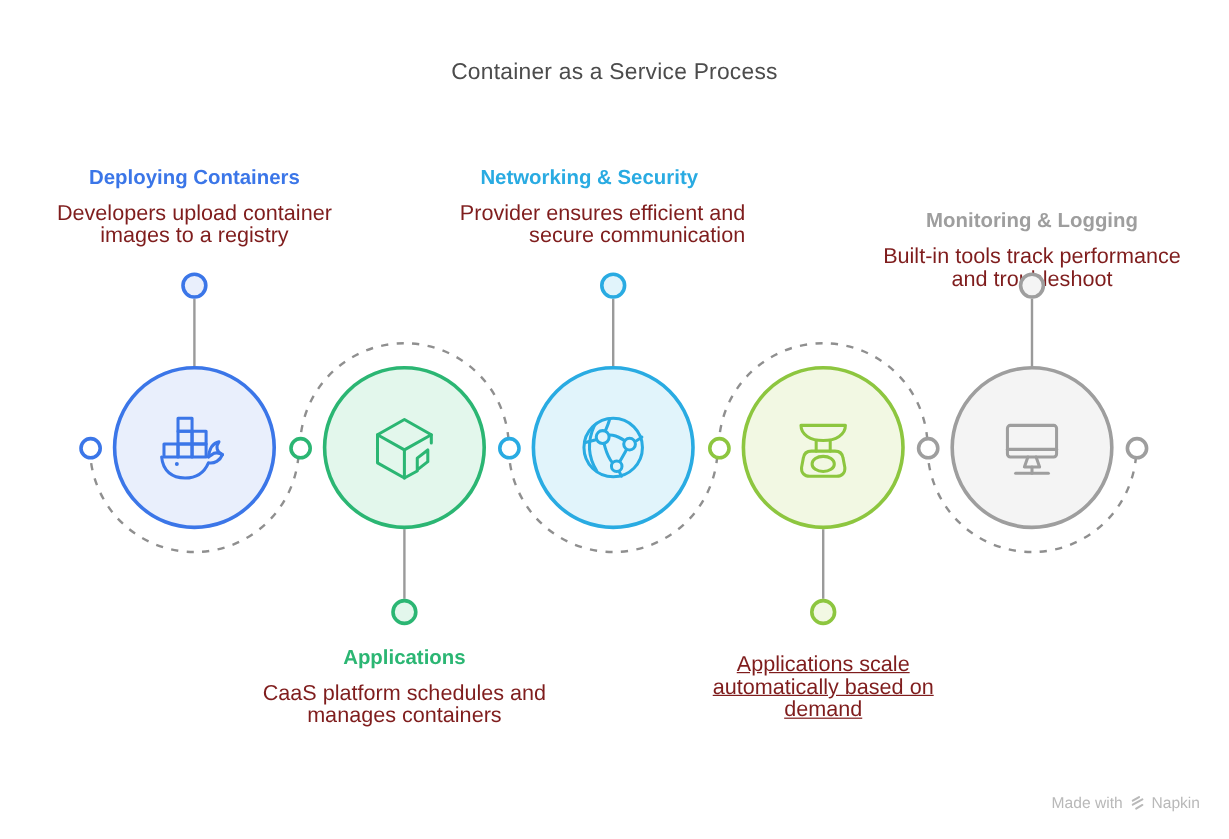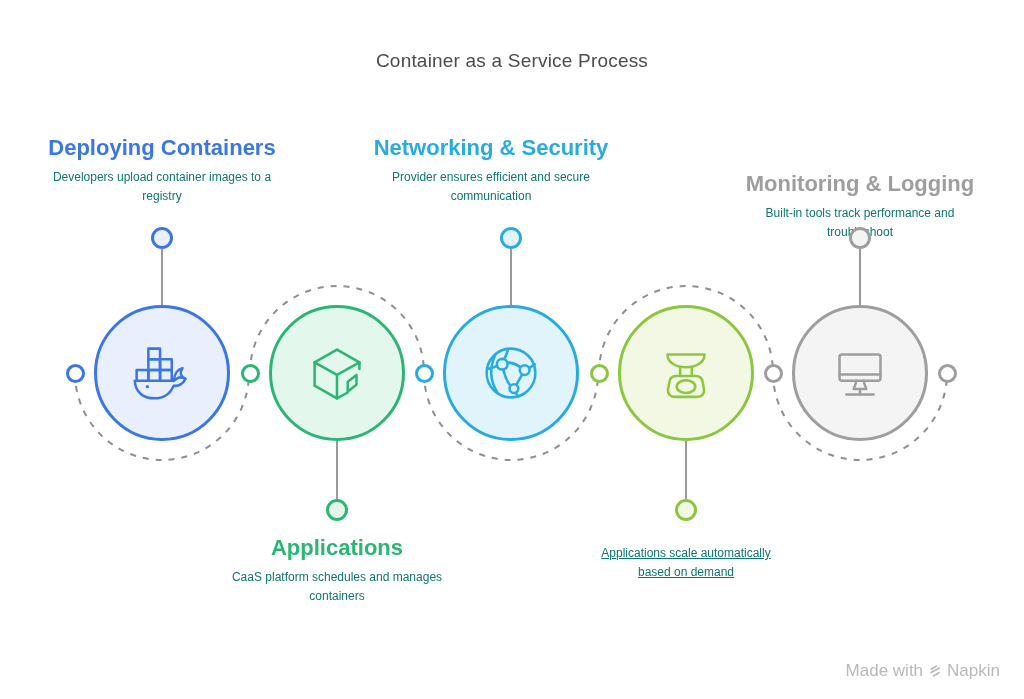--- a/index.html
+++ b/index.html
@@ -2,31 +2,31 @@
 <html><head>
 <meta charset="utf-8">
 <style>
   html,body{margin:0;padding:0;background:#fff;}
   .canvas{position:relative;width:1024px;height:699px;background:#ffffff;
           font-family:"Liberation Sans",sans-serif;overflow:hidden;}
   .title{position:absolute;left:0;top:50px;width:100%;text-align:center;
          font-size:19px;color:#4c4c4c;letter-spacing:.2px;}
   .connector-layer{position:absolute;left:0;top:0;pointer-events:none;}
   .stage-label{position:absolute;text-align:center;}
-  .stage-label h2{margin:0;font-size:22px;font-weight:bold;color:var(--c);line-height:24px;}
-  .stage-label p{margin:8px auto 0;font-size:12px;line-height:19px;color:#0f766e;}
+  .stage-label h2{margin:0;font-size:17px;font-weight:bold;color:var(--c);line-height:24px;}
+  .stage-label p{margin:8px auto 0;font-size:18px;line-height:19px;color:#7f1d1d;}
   .big-circle{position:absolute;width:136px;height:136px;border-radius:50%;
               border:3px solid var(--c);background:var(--f);box-sizing:border-box;
               display:flex;align-items:center;justify-content:center;color:var(--c);}
   .node{position:absolute;width:22px;height:22px;border-radius:50%;
         border:3px solid var(--c);background:var(--f);box-sizing:border-box;}
   .dot{position:absolute;width:19px;height:19px;border-radius:50%;
        border:3px solid var(--c);background:#fff;box-sizing:border-box;}
   .watermark{position:absolute;top:661px;right:24px;display:flex;align-items:center;gap:5px;
-             font-size:17px;color:#b9b9b9;}
+             font-size:13px;color:#b9b9b9;}
   .icon-svg{display:block;}
 </style>
 </head>
 <body>
 
 <div class="canvas">
 
   <div class="title">Container as a Service Process</div>
 
   <svg class="connector-layer" width="1024" height="699" viewBox="0 0 1024 699">
@@ -46,21 +46,21 @@
     </g>
   </svg>
 
   <div class="stage-label" style="left: 22px; top: 136px; width: 280px; --c: #3B76E8; --f: #E9EFFC;">
     <h2>Deploying Containers</h2>
     <p style="max-width:235px;">Developers upload container images to a registry</p>
   </div>
 
   <div class="stage-label" style="left: 351px; top: 136px; width: 280px; --c: #29ABE2; --f: #E1F4FB;">
     <h2>Networking &amp; Security</h2>
-    <p style="max-width:260px;">Provider ensures efficient and secure communication</p>
+    <p style="max-width:260px;text-align:right;">Provider ensures efficient and secure communication</p>
   </div>
 
   <div class="stage-label" style="left: 720px; top: 136px; width: 280px; margin-top: 36px; --c: #9E9E9E; --f: #F4F4F4;">
     <h2>Monitoring &amp; Logging</h2>
     <p style="max-width:258px;">Built-in tools track performance and troubleshoot</p>
   </div>
 
   <div class="stage-label" style="left: 197px; top: 536px; width: 280px; --c: #2BB673; --f: #E3F7EC;">
     <h2>Applications</h2>
     <p style="max-width:245px;">CaaS platform schedules and manages containers</p>

